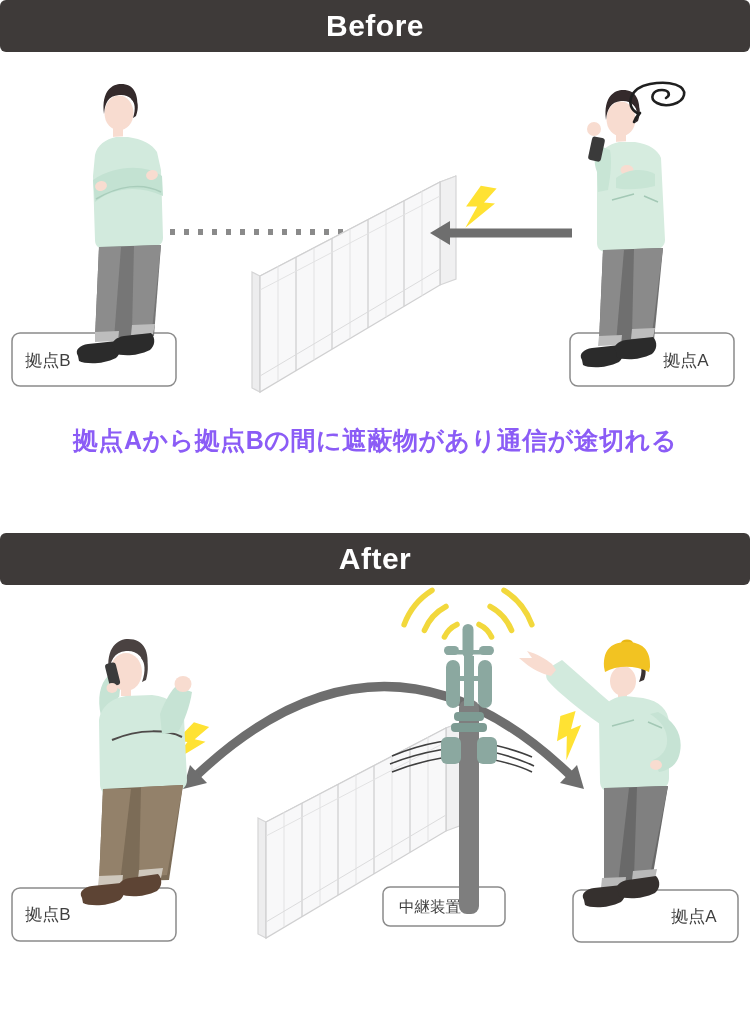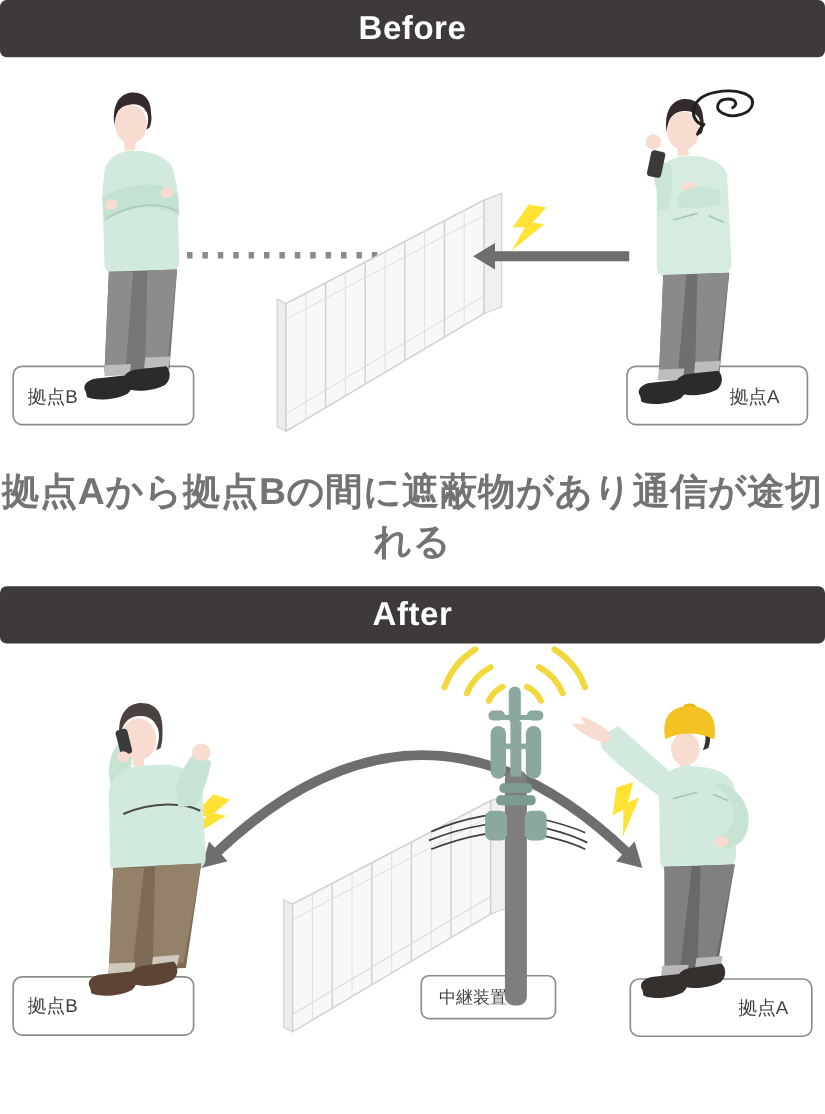--- a/index.html
+++ b/index.html
@@ -9,21 +9,21 @@
   }
   .header{
     position:absolute;left:0;width:750px;height:52px;background:#3e3a39;
     border-radius:6px;display:flex;align-items:center;justify-content:center;
   }
   .header span{color:#ffffff;font-size:30px;font-weight:700;letter-spacing:.5px;}
   .header.before{top:0;}
   .header.after{top:533px;}
   .caption{
     position:absolute;left:0;width:750px;text-align:center;
-    font-size:34px;font-weight:700;color:#737373;letter-spacing:.5px;
+    font-size:25px;font-weight:700;color:#8b5cf6;letter-spacing:.5px;
   }
   .caption.c1{top:424px;}
   .caption.c2{top:966px;}
   svg.scene{position:absolute;left:0;top:0;pointer-events:none;}
   svg text{
     font-family:"Liberation Sans","DejaVu Sans",sans-serif;
     font-size:17px;fill:#3f3f3f;
   }
   svg text.small{font-size:15.5px;}
 </style>

